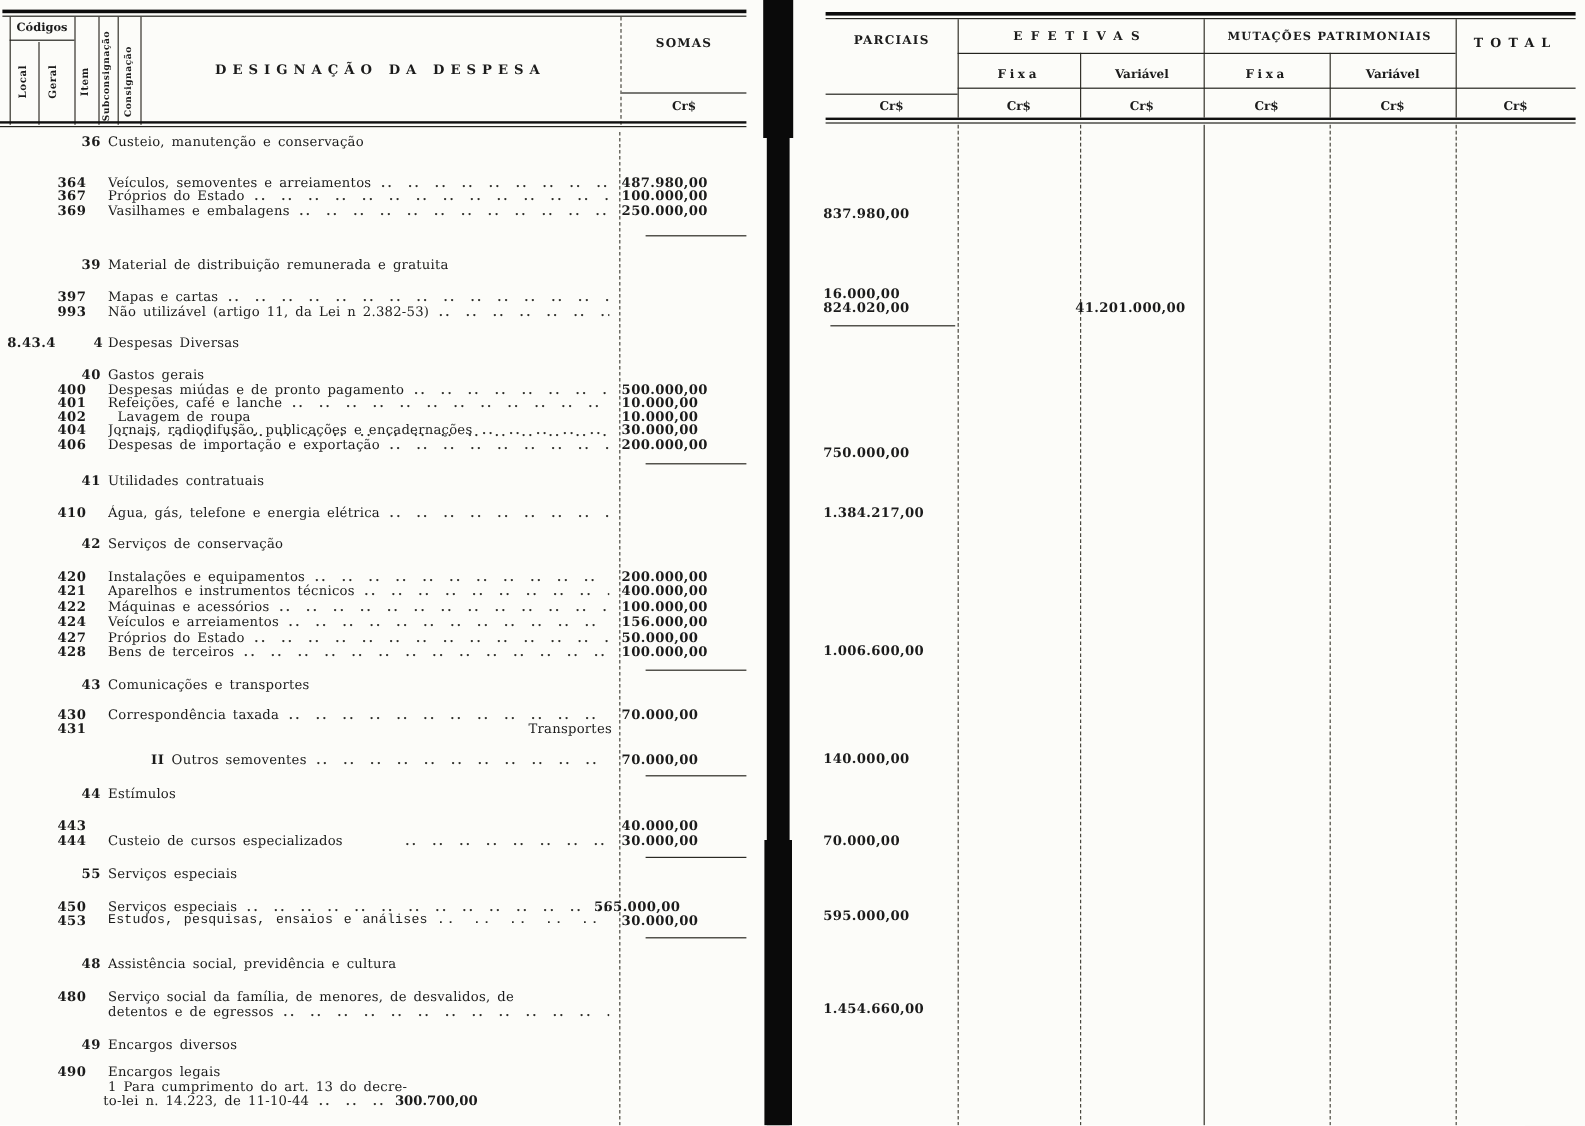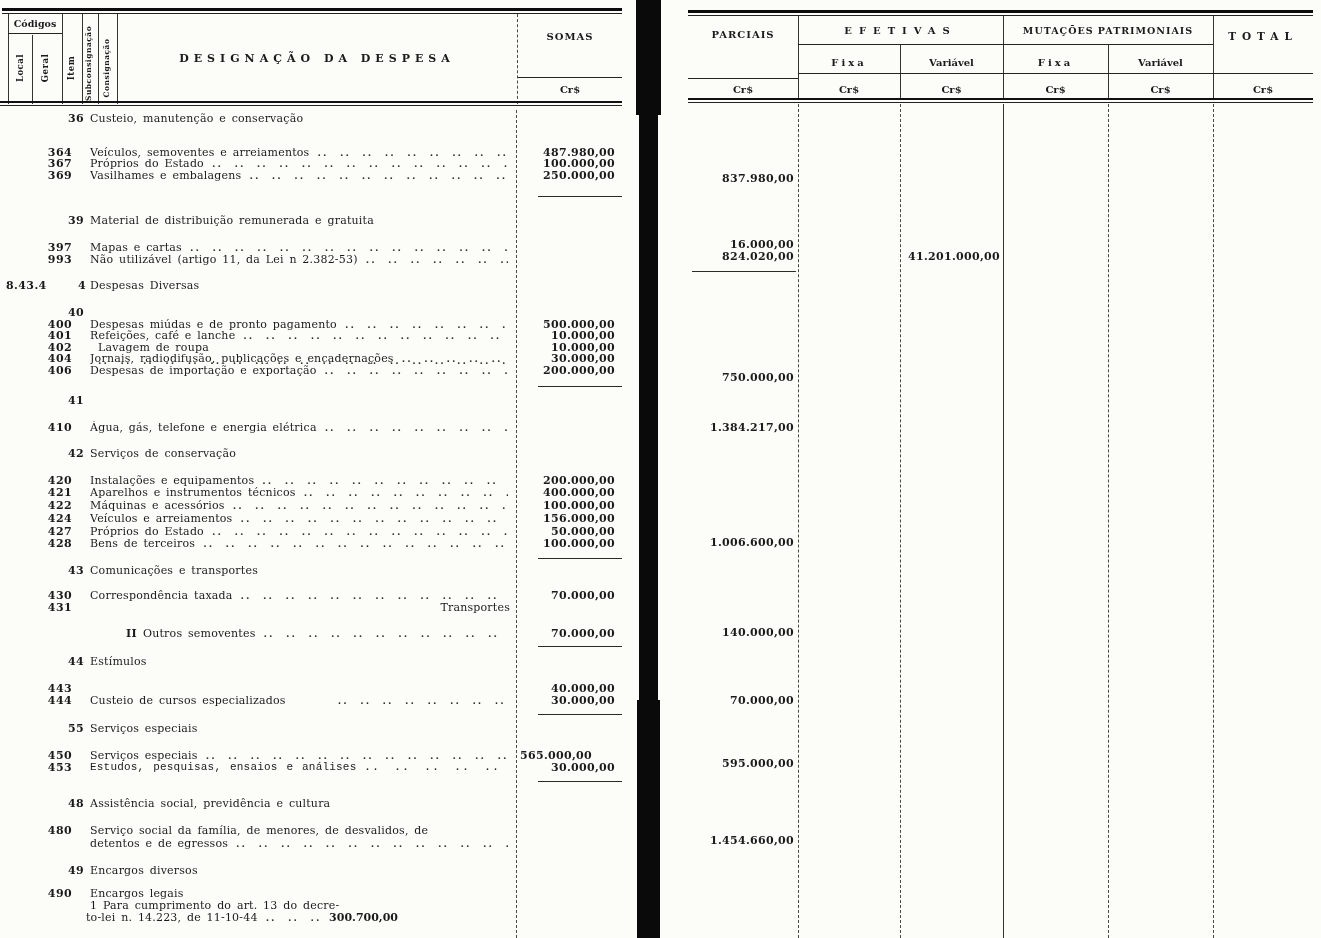--- a/index.html
+++ b/index.html
@@ -16,21 +16,21 @@
         font-size:8.5px;transform:rotate(-90deg);letter-spacing:.5px;white-space:nowrap;}
   .cur{position:absolute;text-align:center;font-weight:bold;font-size:10px;}
   .lrow{position:absolute;left:0;width:660px;height:13px;line-height:13px;font-size:11px;white-space:nowrap;}
   .code{position:absolute;text-align:right;font-weight:bold;letter-spacing:.4px;}
   .pfx{position:absolute;font-weight:bold;letter-spacing:.4px;}
   .desc{position:absolute;display:flex;align-items:baseline;overflow:hidden;}
   .txt{white-space:nowrap;letter-spacing:.2px;word-spacing:2px;}
   .lead{flex:1 1 auto;overflow:hidden;white-space:nowrap;font-size:10px;font-weight:bold;
         letter-spacing:2px;word-spacing:6px;color:#2a2a25;margin-left:8px;}
   .iamt{font-weight:bold;margin-left:6px;}
-  .amt{position:absolute;text-align:right;font-weight:bold;font-size:11px;line-height:13px;letter-spacing:.3px;}
+  .amt{position:absolute;font-weight:bold;font-size:11px;line-height:13px;letter-spacing:.3px;}
   .rule{position:absolute;height:1px;background:#2b2a24;}
   .gutter{position:absolute;background:#0a0a0a;}
 </style>
 </head>
 <body>
 
 <div class="canvas">
 
   <div>
 
@@ -115,20 +115,23 @@
         </div>
         <div class="lrow" style="top: 279px;">
           <span class="pfx" style="left: 6px;">8.43.4</span>
           <span class="code" style="left: 74px; width: 12px;">4</span>
           <div class="desc" style="left: 90px; width: 420px;">
             <span class="txt">Despesas Diversas</span>
           </div>
         </div>
         <div class="lrow" style="top: 306px;">
           <span class="code" style="left: 54px; width: 30px;">40</span>
+          <div class="desc" style="left: 90px; width: 420px;">
+            <span class="txt">Gastos gerais</span>
+          </div>
         </div>
         <div class="lrow" style="top: 318px;">
           <span class="code" style="left: 44px; width: 28px;">400</span>
           <div class="desc" style="left: 90px; width: 418px;">
             <span class="txt">Despesas miúdas e de pronto pagamento</span>
             <span class="lead"> .. .. .. .. .. .. .. .. .. .. .. .. .. .. .. .. .. .. .. .. .. .. .. .. .. .. .. .. .. .. .. .. .. .. .. .. .. .. .. .. .. .. .. .. .. .. .. .. .. .. .. .. .. .. .. .. .. .. .. ..</span>
           </div>
           <span class="amt" style="left: 518px; width: 97px;">500.000,00</span>
         </div>
         <div class="lrow" style="top: 329px;">
@@ -158,20 +161,23 @@
         <div class="lrow" style="top: 364px;">
           <span class="code" style="left: 44px; width: 28px;">406</span>
           <div class="desc" style="left: 90px; width: 418px;">
             <span class="txt">Despesas de importação e exportação</span>
             <span class="lead"> .. .. .. .. .. .. .. .. .. .. .. .. .. .. .. .. .. .. .. .. .. .. .. .. .. .. .. .. .. .. .. .. .. .. .. .. .. .. .. .. .. .. .. .. .. .. .. .. .. .. .. .. .. .. .. .. .. .. .. ..</span>
           </div>
           <span class="amt" style="left: 518px; width: 97px;">200.000,00</span>
         </div>
         <div class="lrow" style="top: 394px;">
           <span class="code" style="left: 54px; width: 30px;">41</span>
+          <div class="desc" style="left: 90px; width: 420px;">
+            <span class="txt">Utilidades contratuais</span>
+          </div>
         </div>
         <div class="lrow" style="top: 421px;">
           <span class="code" style="left: 44px; width: 28px;">410</span>
           <div class="desc" style="left: 90px; width: 418px;">
             <span class="txt">Água, gás, telefone e energia elétrica</span>
             <span class="lead"> .. .. .. .. .. .. .. .. .. .. .. .. .. .. .. .. .. .. .. .. .. .. .. .. .. .. .. .. .. .. .. .. .. .. .. .. .. .. .. .. .. .. .. .. .. .. .. .. .. .. .. .. .. .. .. .. .. .. .. ..</span>
           </div>
         </div>
         <div class="lrow" style="top: 447px;">
           <span class="code" style="left: 54px; width: 30px;">42</span>

